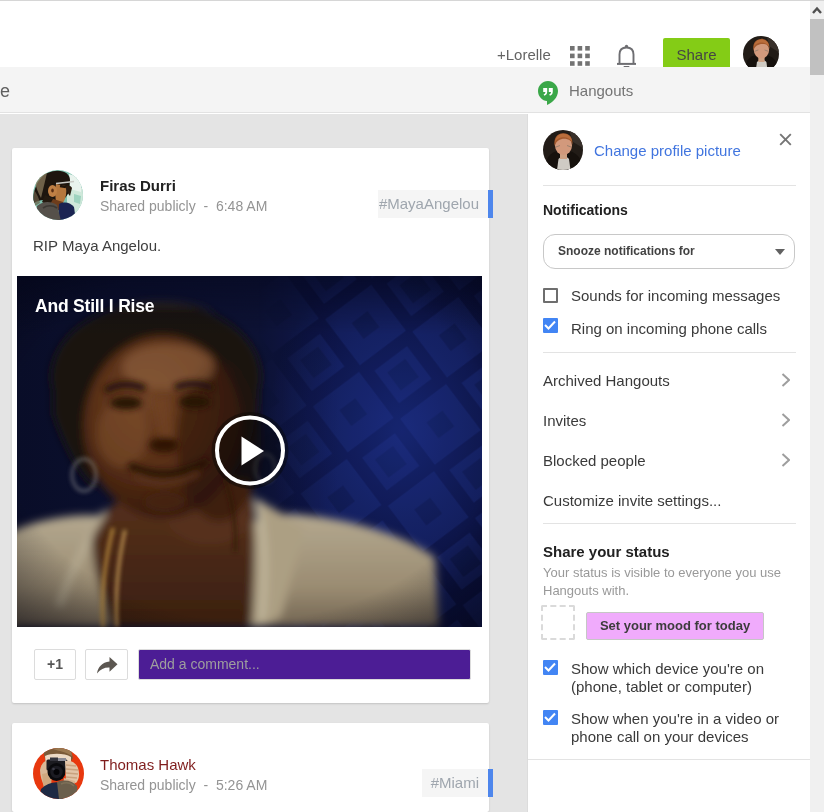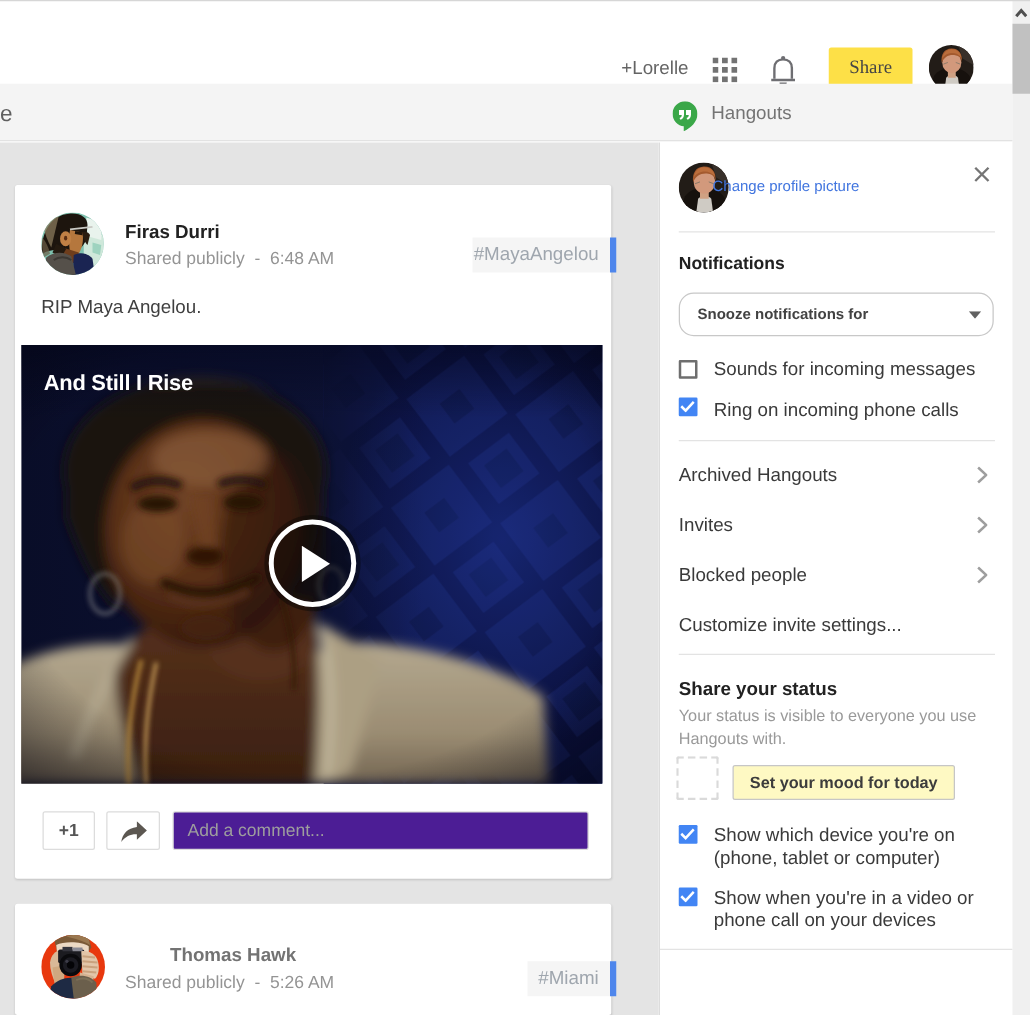--- a/index.html
+++ b/index.html
@@ -29,21 +29,21 @@
     </g>
   </svg>
 
   <svg class="abs" style="left:615px;top:22px;" width="22" height="27" viewBox="0 0 22 27">
     <circle cx="11.5" cy="3.4" r="1.7" fill="#6e6e72"></circle>
     <path d="M4.5 20 V11.5 C4.5 7 7.2 4.5 11.5 4.5 C15.8 4.5 18.5 7 18.5 11.5 V20" stroke="#6e6e72" stroke-width="1.9" fill="none"></path>
     <path d="M2 20.9 H21" stroke="#6e6e72" stroke-width="2" fill="none"></path>
     <path d="M8.6 23 A2.9 2.9 0 0 0 14.4 23 Z" fill="#6e6e72"></path>
   </svg>
 
-  <div class="abs" style="left:663px;top:17px;width:67px;height:33px;background:#fde047;border-radius:2px;font-family:Liberation Serif, serif;">
+  <div class="abs" style="left:663px;top:17px;width:67px;height:33px;background:#84cc16;border-radius:2px;">
     <div class="abs" style="left:0;top:0;width:67px;height:33px;line-height:33px;text-align:center;font-size:15px;color:#454545;">Share</div>
   </div>
 
   <svg class="abs" style="left:743px;top:15px;" width="36" height="36" viewBox="0 0 40 40">
     <defs>
         <clipPath id="cav1">
           <circle cx="20" cy="20" r="20"></circle>
         </clipPath>
       </defs>
     <g clip-path="url(#cav1)">
@@ -249,21 +249,21 @@
     <circle cx="23.5" cy="24" r="3" fill="#040407"></circle>
     <circle cx="20.5" cy="21" r="1.3" fill="#3c3c48"></circle>
     <path d="M32 13 C38 12 43 15 45 20 C47 26 46 32 43 35 L33 32 Z" fill="#e2c5a8"></path>
     <path d="M33 17 L43 18 M33 21 L45 22 M33 25 L45 26 M33 29 L44 30" stroke="#c9a27e" stroke-width="1.6"></path>
     <path d="M31 30 L42 33 L41 40 L30 38 Z" fill="#d4b291"></path>
     <path d="M8 41 C14 35 22 33 28 35 L30 51 L6 51 Z" fill="#1e2a44"></path>
     <path d="M24 34 C32 31 40 33 44 38 L45 51 L26 51 Z" fill="#6b5f4c"></path>
     <path d="M28 36 C33 34 38 35 41 38" stroke="#7d7058" stroke-width="1.5" fill="none"></path>
   </g>
 </svg>
-<div class="abs" style="left:100px;top:756px;font-size:15px;font-weight:bold;color:#737373;margin-left:36px;">Thomas Hawk</div>
+<div class="abs" style="left:100px;top:756px;font-size:15px;font-weight:normal;color:#7f1d1d;">Thomas Hawk</div>
 <div class="abs" style="left:100px;top:777px;font-size:14px;color:#949494;text-align:right;">Shared publicly&nbsp; -&nbsp; 5:26 AM</div>
 <div class="abs" style="left:422px;top:769px;width:66px;height:28px;background:#f5f5f5;"></div>
 <div class="abs" style="left:422px;top:769px;width:57px;height:28px;line-height:28px;text-align:right;font-size:15px;color:#9fa6ae;">#Miami</div>
 <div class="abs" style="left:488px;top:769px;width:5px;height:28px;background:#4e86ec;"></div>
 
 <div class="abs" style="left:527px;top:114px;width:283px;height:698px;background:#fff;border-left:1px solid #dcdcdc;"></div>
 
 <svg class="abs" style="left:543px;top:130px;" width="40" height="40" viewBox="0 0 40 40">
   <defs>
       <clipPath id="cav4">
@@ -275,21 +275,21 @@
     <path d="M26 0 L40 0 L40 18 L30 12 Z" fill="#38302a"></path>
     <path d="M0 40 L5 27 C8 23 12 21 16 21 L26 21 C31 22 35 25 37 29 L40 40 Z" fill="#16110d"></path>
     <path d="M14 40 L15.5 29 C18 26 24 26 26 29 L27.5 40 Z" fill="#cfcbc4"></path>
     <path d="M17 23 L24 23 L24 29 L17 29 Z" fill="#cfa183"></path>
     <ellipse cx="20.5" cy="15.5" rx="8.5" ry="9.5" fill="#d2997c"></ellipse>
     <path d="M11.5 16 C10.5 8 14 3.5 20 3.2 C27 3 30 8 29.5 15 C29 11.5 27 9.5 23.5 9 C18 8.2 13.5 10.5 11.5 16 Z" fill="#a45a2e"></path>
     <path d="M12 12 C13 6.5 16 4 20 3.8 C25 3.6 28 6.5 29 11 C26 7.5 22 6.5 18 7.5 C15 8.3 13 10 12 12 Z" fill="#bb6e3c"></path>
     <path d="M13 17 L17 15.5 M24 15.5 L28 17" stroke="#8a7a6a" stroke-width="0.8" fill="none"></path>
   </g>
 </svg>
-<div class="abs" style="left:570px;top:142px;font-size:12px;color:#4175df;">Change profile picture</div>
+<div class="abs" style="left:594px;top:142px;font-size:15px;color:#4175df;">Change profile picture</div>
 <svg class="abs" style="left:779px;top:133px;" width="13" height="13" viewBox="0 0 13 13">
   <path d="M1.2 1.2 L11.8 11.8 M11.8 1.2 L1.2 11.8" stroke="#757575" stroke-width="1.9"></path>
 </svg>
 
 <div class="abs" style="left:543px;top:185px;width:253px;height:1px;background:#e3e3e3;"></div>
 
 <div class="abs" style="left:543px;top:202px;font-size:14px;font-weight:bold;color:#212121;">Notifications</div>
 
 <div class="abs" style="left:543px;top:234px;width:252px;height:35px;border:1px solid #c8c8c8;border-radius:12px;background:#fff;">
   <div class="abs" style="left:14px;top:0;height:33px;line-height:33px;font-size:12px;font-weight:bold;color:#424242;">Snooze notifications for</div>
@@ -323,21 +323,21 @@
     <path d="M1.5 1 L8 7 L1.5 13" stroke="#9e9e9e" stroke-width="2" fill="none"></path>
   </svg>
 <div class="abs" style="left:543px;top:492px;font-size:15px;color:#3a3a3a;">Customize invite settings...</div>
 
 <div class="abs" style="left:543px;top:523px;width:253px;height:1px;background:#e3e3e3;"></div>
 
 <div class="abs" style="left:543px;top:543px;font-size:15px;font-weight:bold;color:#212121;">Share your status</div>
 <div class="abs" style="left:543px;top:564px;width:240px;font-size:13px;line-height:18px;color:#999;">Your status is visible to everyone you use Hangouts with.</div>
 
 <div class="abs" style="left:541px;top:605px;width:34px;height:35px;border:2px dashed #dadada;border-radius:2px;"></div>
-<div class="abs" style="left:586px;top:612px;width:178px;height:28px;border:1px solid #c6c6c6;border-radius:2px;background:#fef9c3;text-align:center;line-height:26px;font-size:13px;font-weight:bold;color:#3c3c3c;">Set your mood for today</div>
+<div class="abs" style="left:586px;top:612px;width:178px;height:28px;border:1px solid #c6c6c6;border-radius:2px;background:#f0abfc;text-align:center;line-height:26px;font-size:13px;font-weight:bold;color:#3c3c3c;">Set your mood for today</div>
 
 <div class="abs" style="left:543px;top:660px;width:15px;height:15px;border-radius:1px;background:#4285f4;">
   <svg style="position:absolute;left:1px;top:2px;" width="12" height="10" viewBox="0 0 12 10">
       <path d="M1 5 L4.5 8.5 L11 1.5" stroke="#fff" stroke-width="2" fill="none"></path>
     </svg>
 </div>
 <div class="abs" style="left:571px;top:660px;width:225px;font-size:15px;line-height:18px;color:#3a3a3a;">Show which device you're on (phone, tablet or computer)</div>
 
 <div class="abs" style="left:543px;top:710px;width:15px;height:15px;border-radius:1px;background:#4285f4;">
   <svg style="position:absolute;left:1px;top:2px;" width="12" height="10" viewBox="0 0 12 10">

